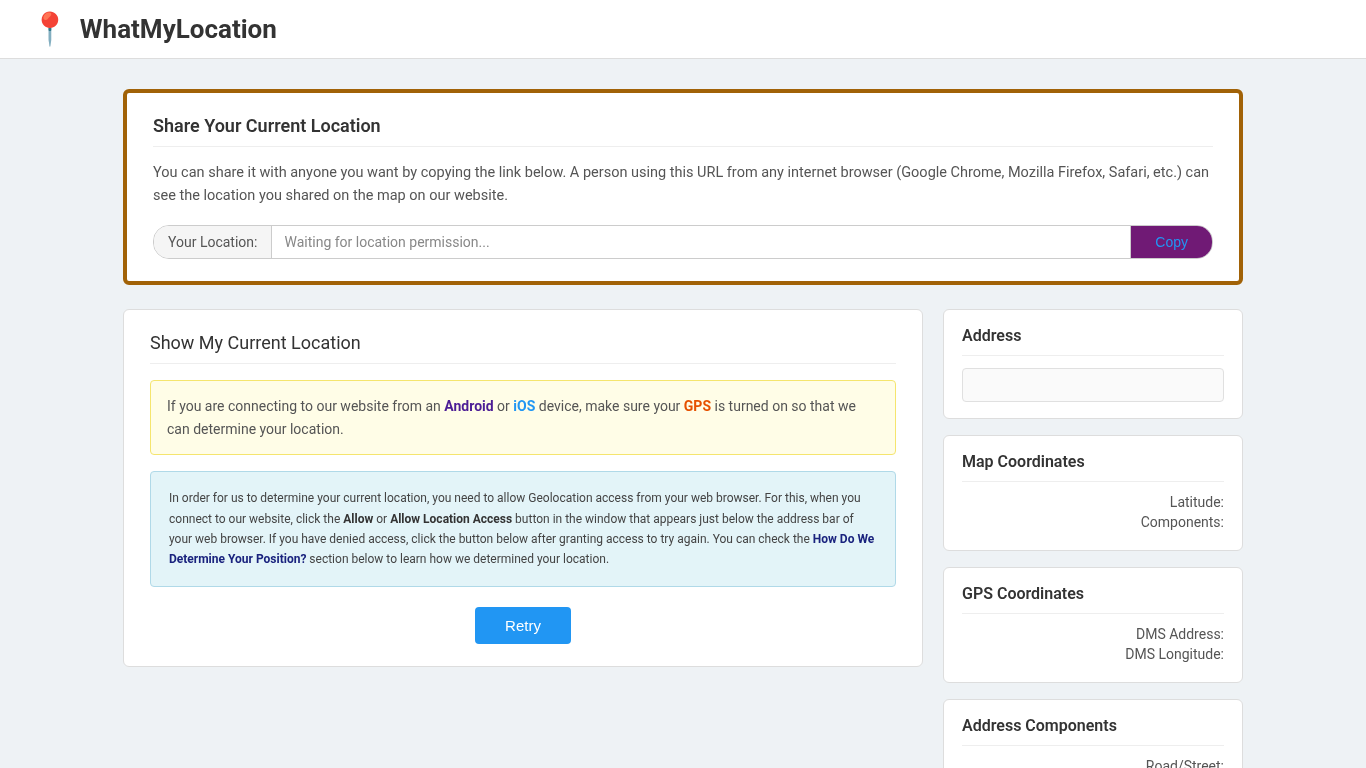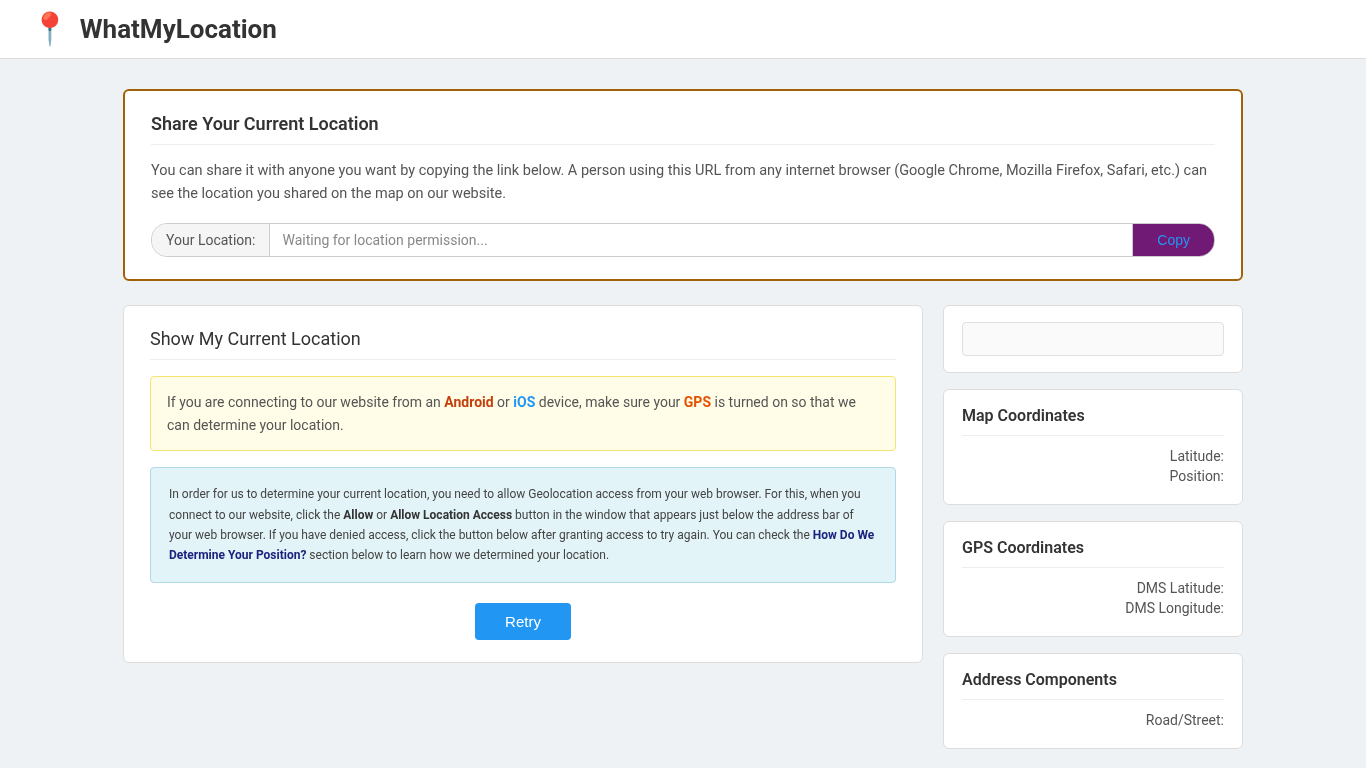--- a/index.html
+++ b/index.html
@@ -29,21 +29,21 @@
       font-weight: bold;
       color: #333;
     }
     .main-content {
       max-width: 1160px;
       margin: 30px auto;
       padding: 0 20px;
     }
     .share-card {
       background: #fff;
-      border: 2px solid #a16207;
+      border: 4px solid #a16207;
       border-radius: 6px;
       padding: 22px 26px;
       margin-bottom: 24px;
     }
     .share-card h2 {
       font-size: 18px;
       font-weight: 600;
       color: #333;
       margin-bottom: 14px;
       padding-bottom: 10px;
@@ -152,21 +152,21 @@
       background: #fffde7;
       border: 1px solid #f5e56e;
       border-radius: 4px;
       padding: 14px 16px;
       margin-bottom: 16px;
       font-size: 14px;
       line-height: 1.6;
       color: #555;
     }
     .warning-box .android {
-      color: #c2410c;
+      color: #4c1d95;
       font-weight: bold;
     }
     .warning-box .ios {
       color: #2196f3;
       font-weight: bold;
     }
     .warning-box .gps {
       color: #e65100;
       font-weight: bold;
     }
@@ -233,39 +233,40 @@
       <div class="info-box">
         <span>In order for us to determine your current location, you need to allow Geolocation access from your web browser. For this, when you connect to our website, click the </span><span class="allow">Allow</span><span> or </span><span class="allow">Allow Location Access</span><span> button in the window that appears just below the address bar of your web browser. If you have denied access, click the button below after granting access to try again. You can check the </span><span class="how-det">How Do We Determine Your Position?</span><span> section below to learn how we determined your location.</span>
       </div>
 
       <button class="retry-button">Retry</button>
     </div>
 
     <div class="right-panel">
 
       <div class="info-card">
+        <h3>Address</h3>
         <div class="address-value-box"></div>
       </div>
 
       <div class="info-card">
         <h3>Map Coordinates</h3>
         <div class="info-field">
           <span>Latitude:</span>
           <span></span>
         </div>
         <div class="info-field">
-          <span>Position:</span>
+          <span>Components:</span>
           <span></span>
         </div>
       </div>
 
       <div class="info-card">
         <h3>GPS Coordinates</h3>
         <div class="info-field">
-          <span>DMS Latitude:</span>
+          <span>DMS Address:</span>
           <span></span>
         </div>
         <div class="info-field">
           <span>DMS Longitude:</span>
           <span></span>
         </div>
       </div>
 
       <div class="info-card">
         <h3>Address Components</h3>

